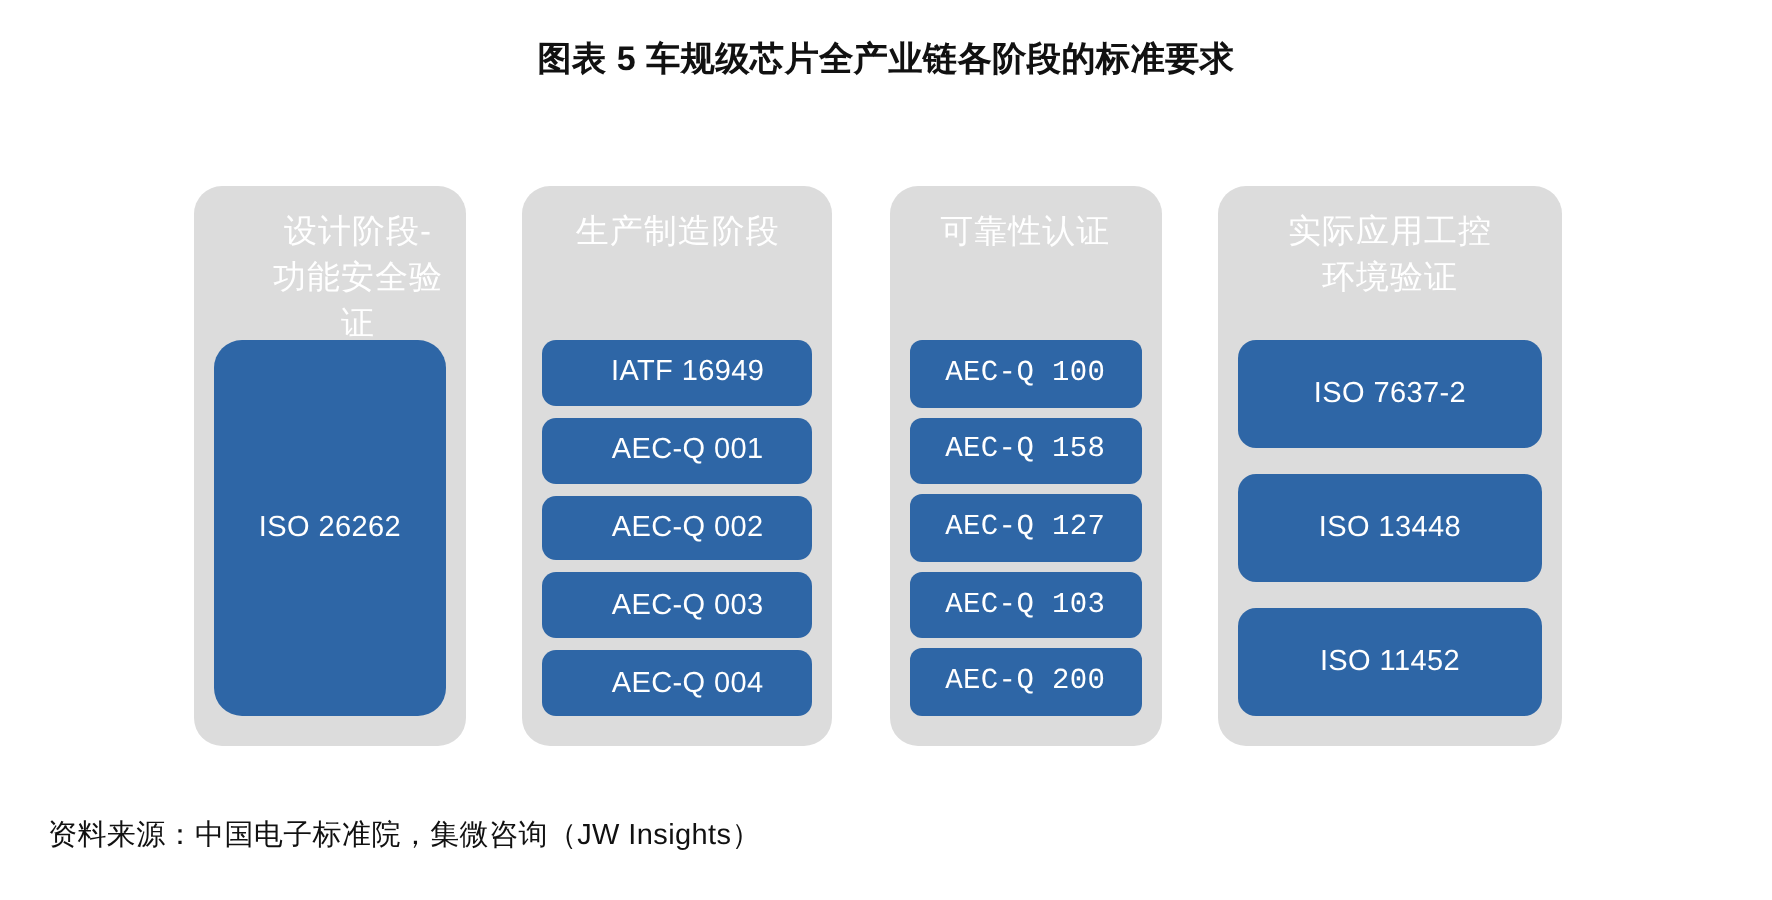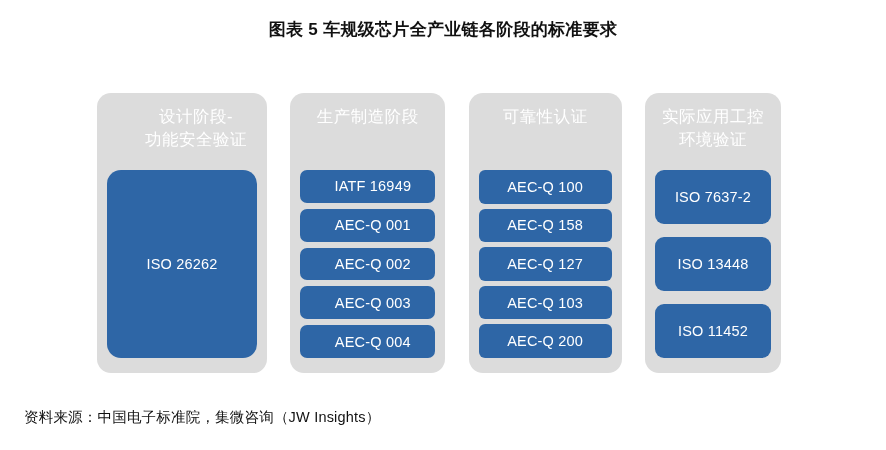--- a/index.html
+++ b/index.html
@@ -42,24 +42,24 @@
   .stage-panel {
     background: #dcdcdc;
     border-radius: 14px;
     box-sizing: border-box;
     padding: 12px 10px 15px 10px;
     display: flex;
     flex-direction: column;
     align-items: center;
     position: relative;
   }
-  .stage-panel.col-1 { width: 170px; padding-left: 38px; }
+  .stage-panel.col-1 { width: 136px; padding-left: 38px; }
   .stage-panel.col-2 { width: 155px; }
-  .stage-panel.col-3 { width: 153px; }
-  .stage-panel.col-4 { width: 136px; }
+  .stage-panel.col-3 { width: 136px; font-family: Liberation Mono, monospace; }
+  .stage-panel.col-4 { width: 172px; }
 
   .panel-header {
     color: #ffffff;
     font-size: 16.5px;
     line-height: 23px;
     text-align: center;
     font-weight: normal;
     letter-spacing: 0.5px;
     width: 100%;
   }

